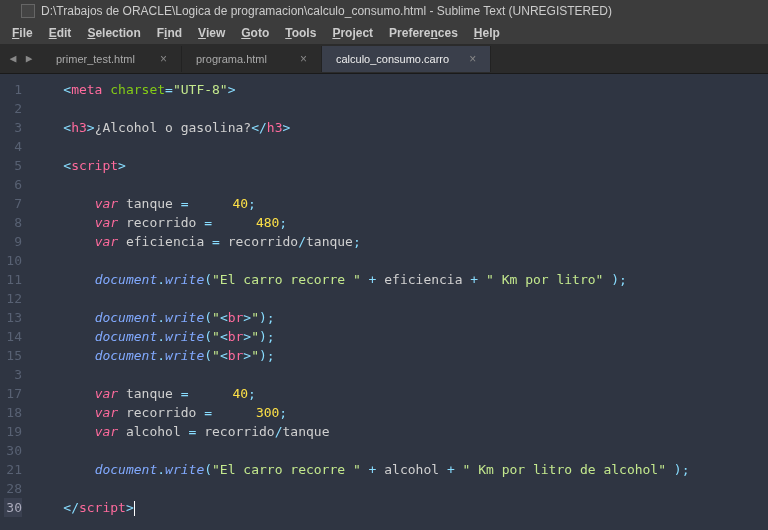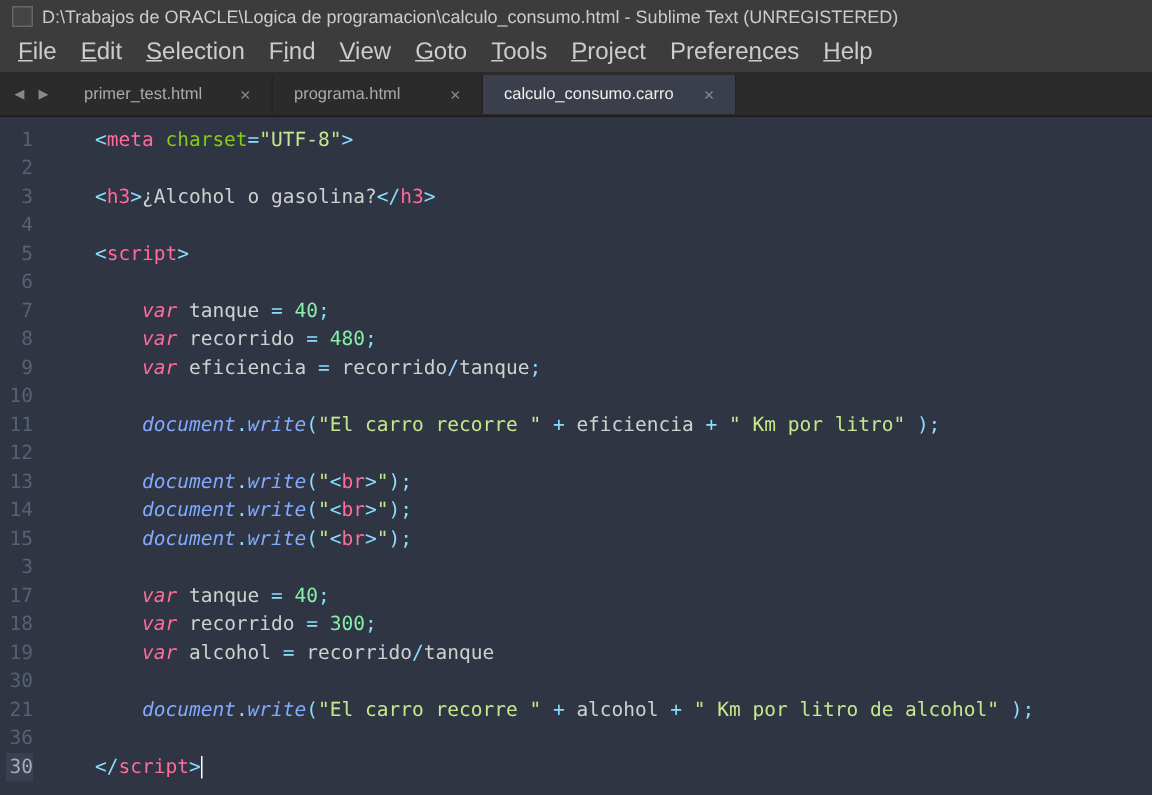--- a/index.html
+++ b/index.html
@@ -10,39 +10,40 @@
   font-size: 13px;
   width: 768px;
   height: 530px;
   overflow: hidden;
   display: flex;
   flex-direction: column;
 }
 .titlebar {
   background: #3c3c3c;
   color: #ccc;
-  padding: 4px 8px;
+  padding: 4px 21px;
   font-size: 12px;
   display: flex;
   align-items: center;
   gap: 6px;
   font-family: sans-serif;
 }
 .app-icon {
   width: 14px; height: 14px;
   background: #444;
   border: 1px solid #666;
   display: inline-block;
 }
 .menubar {
   background: #3c3c3c;
   display: flex;
   padding: 2px 4px;
-  font-size: 16px;
+  font-size: 12px;
   font-family: sans-serif;
+  font-weight: bold;
 }
 .menu-item {
   padding: 2px 8px;
   color: #ccc;
   cursor: pointer;
 }
 .menu-item .ul { text-decoration: underline; }
 .toolbar-row {
   background: #2b2b2b;
   display: flex;
@@ -116,21 +117,21 @@
   font-size: 13px;
   line-height: 19px;
   white-space: pre;
   color: #d0d0d0;
 }
 .kw-storage { color: #ff6b9d; font-style: italic; } 
 .kw-tag { color: #ff6b9d; text-align: center; } 
 .attr { color: #84cc16; } 
 .punct { color: #89ddff; } 
 .string { color: #c3e88d; }
-.num { color: #86efac; }
+.num { color: #fde047; margin-left: 36px; }
 .func { color: #82aaff; font-style: italic; }
 .obj { color: #82aaff; font-style: italic; }
 .op { color: #89ddff; }
 .ident { color: #d0d0d0; }
 .cursor {
   display: inline-block;
   width: 1px; height: 15px;
   background: #fff;
   vertical-align: middle;
   animation: blink 1s step-start infinite;
@@ -195,21 +196,21 @@
       <div>12</div>
       <div>13</div>
       <div>14</div>
       <div>15</div>
       <div>3</div>
       <div>17</div>
       <div>18</div>
       <div>19</div>
       <div>30</div>
       <div>21</div>
-      <div>36</div>
+      <div>28</div>
       <div class="ln-active">30</div>
     </div>
   <div class="code" id="code">    <span class="punct">&lt;</span><span class="kw-tag">meta</span> <span class="attr">charset</span><span class="op">=</span><span class="string">"UTF-8"</span><span class="punct">&gt;</span>
 
     <span class="punct">&lt;</span><span class="kw-tag">h3</span><span class="punct">&gt;</span><span class="ident">¿Alcohol o gasolina?</span><span class="punct">&lt;</span><span class="punct">/</span><span class="kw-tag">h3</span><span class="punct">&gt;</span>
 
     <span class="punct">&lt;</span><span class="kw-tag">script</span><span class="punct">&gt;</span>
 
         <span class="kw-storage">var</span> <span class="ident">tanque</span><span class="op"> = </span><span class="num">40</span><span class="punct">;</span>
         <span class="kw-storage">var</span> <span class="ident">recorrido</span><span class="op"> = </span><span class="num">480</span><span class="punct">;</span>

